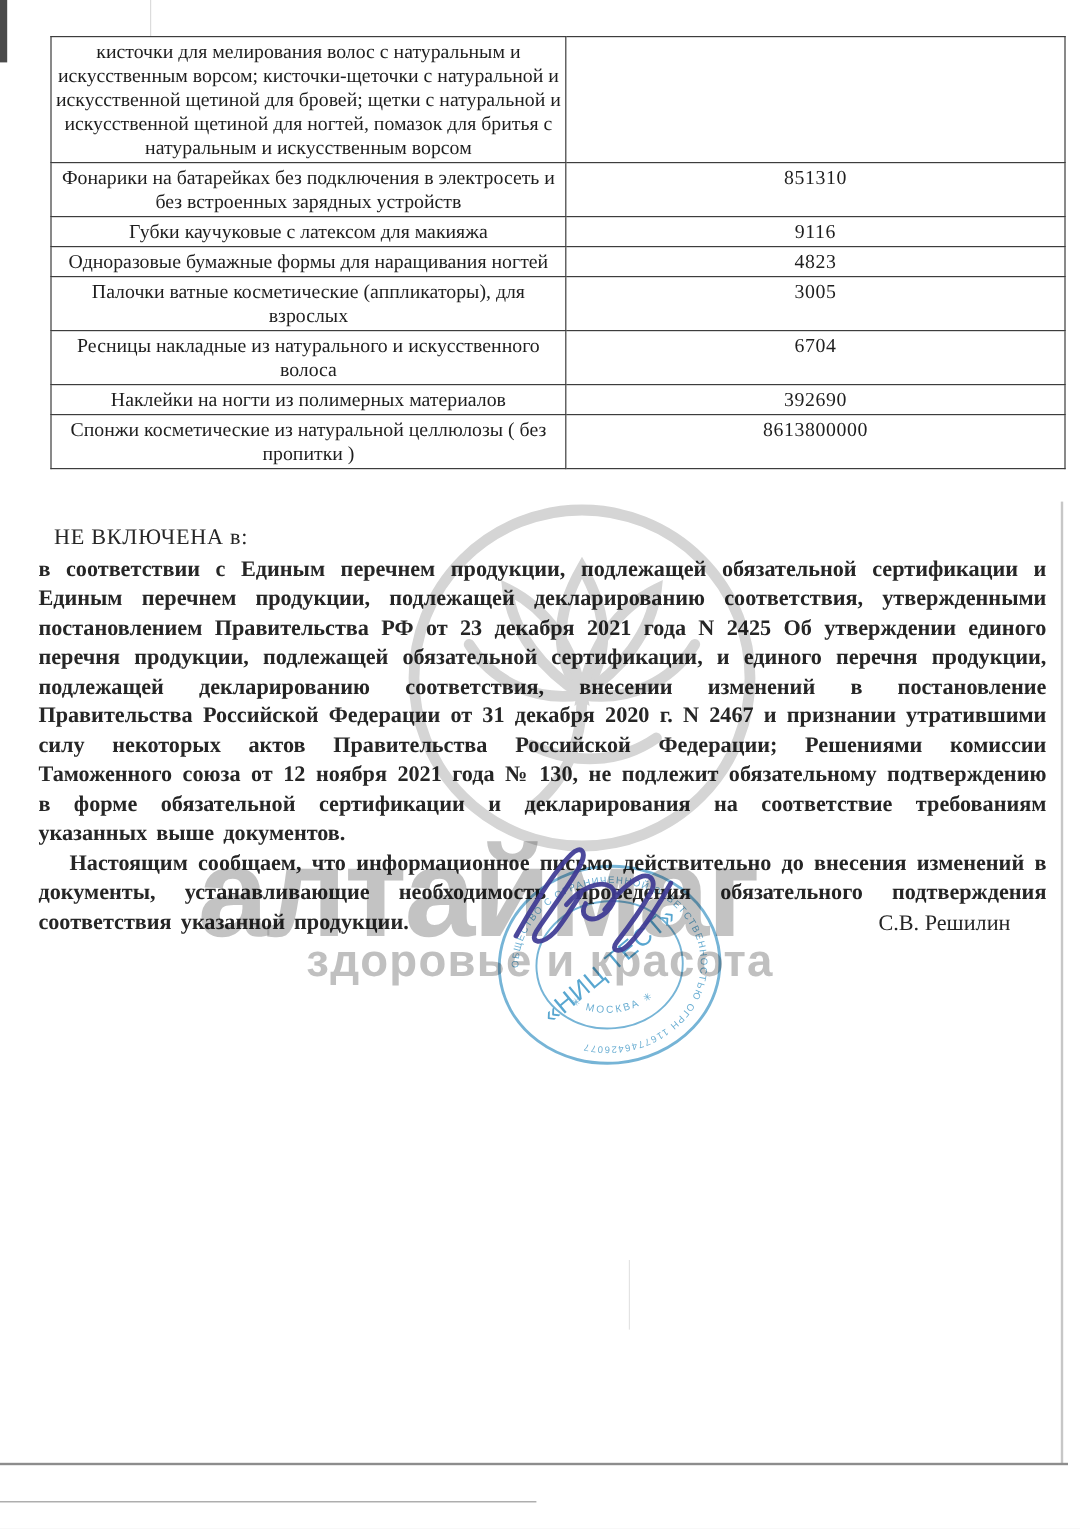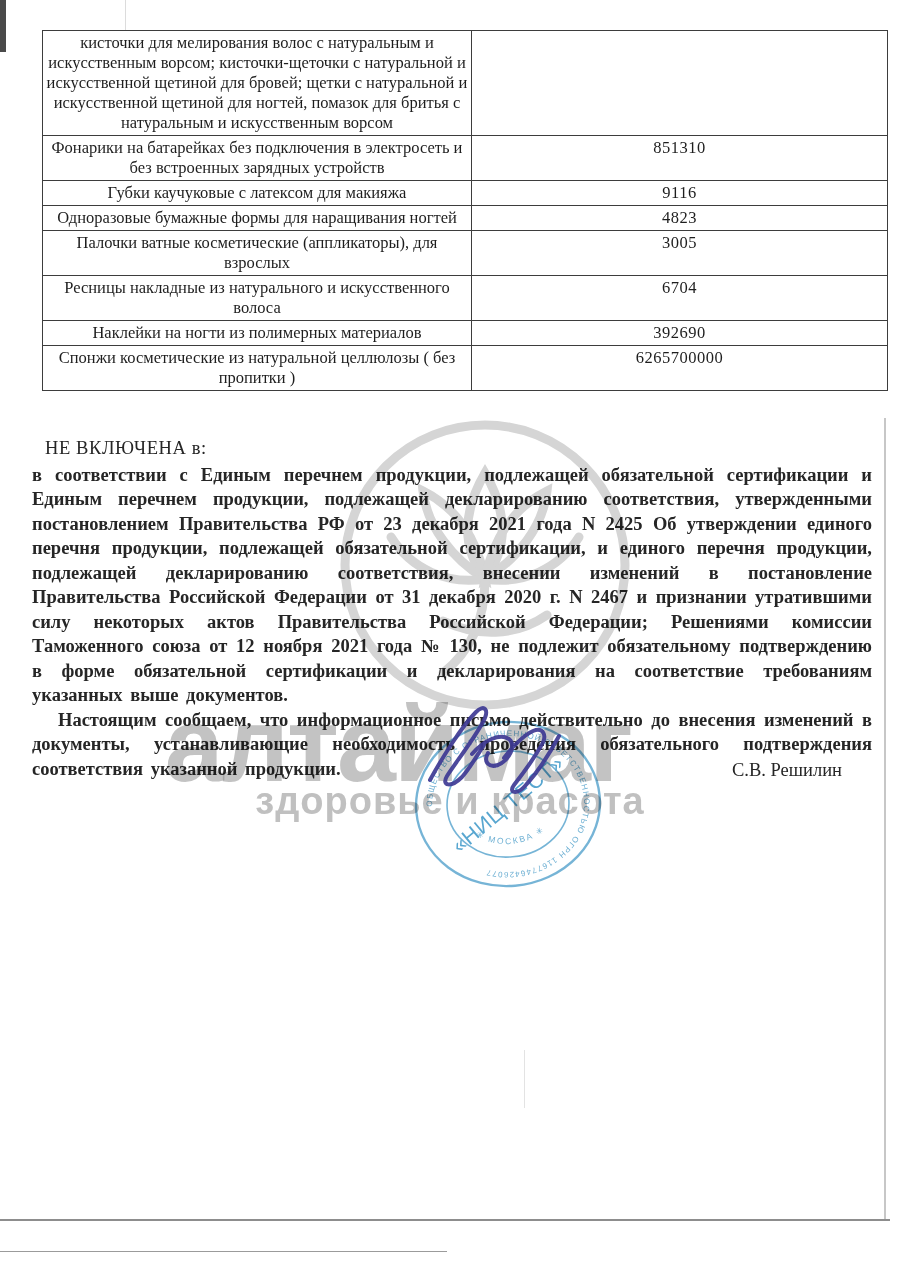--- a/index.html
+++ b/index.html
@@ -117,21 +117,21 @@
       <tr>
         <td>Ресницы накладные из натурального и искусственного волоса</td>
         <td class="code">6704</td>
       </tr>
       <tr>
         <td>Наклейки на ногти из полимерных материалов</td>
         <td class="code">392690</td>
       </tr>
       <tr>
         <td>Спонжи косметические из натуральной целлюлозы ( без пропитки )</td>
-        <td class="code">6265700000</td>
+        <td class="code">8613800000</td>
       </tr>
     </tbody>
   </table>
 
   <div class="bodytext">
     <div class="head">НЕ ВКЛЮЧЕНА в:</div>
     <p class="p1">в соответствии с Единым перечнем продукции, подлежащей обязательной сертификации и Единым перечнем продукции, подлежащей декларированию соответствия, утвержденными постановлением Правительства РФ от 23 декабря 2021 года N 2425 Об утверждении единого перечня продукции, подлежащей обязательной сертификации, и единого перечня продукции, подлежащей декларированию соответствия, внесении изменений в постановление Правительства Российской Федерации от 31 декабря 2020 г. N 2467 и признании утратившими силу некоторых актов Правительства Российской Федерации; Решениями комиссии Таможенного союза от 12 ноября 2021 года № 130, не подлежит обязательному подтверждению в форме обязательной сертификации и декларирования на соответствие требованиям указанных выше документов.</p>
     <p class="p2">Настоящим сообщаем, что информационное письмо действительно до внесения изменений в документы, устанавливающие необходимость проведения обязательного подтверждения соответствия указанной продукции.</p>
   </div>
 

